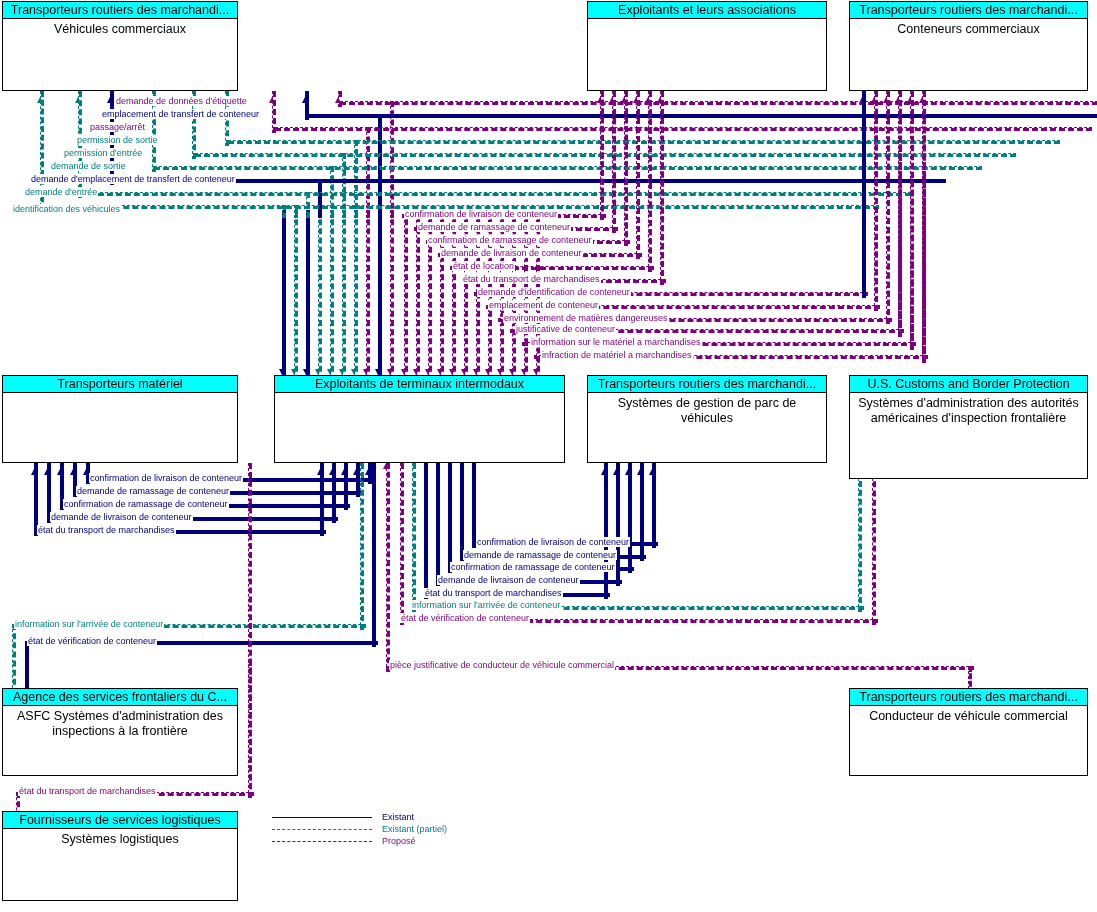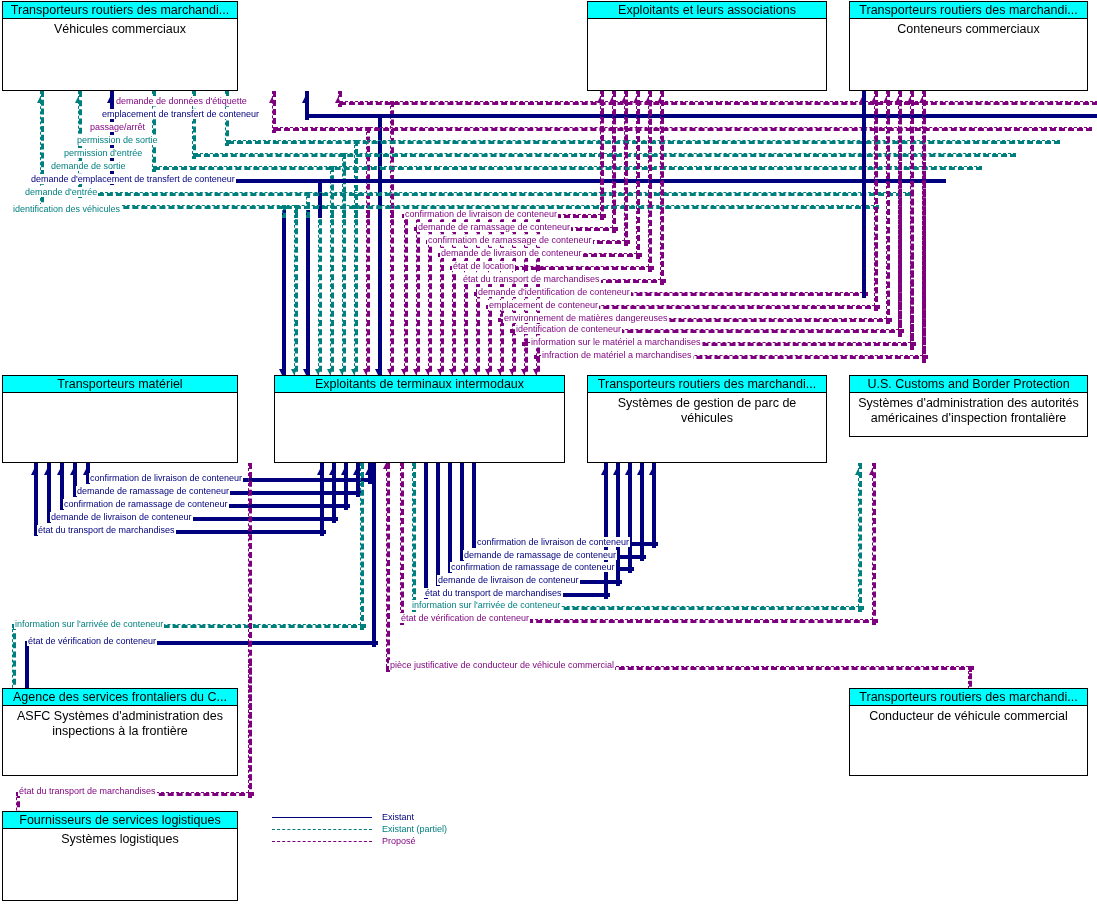--- a/index.html
+++ b/index.html
@@ -267,21 +267,21 @@
       <div class="node" style="left: 2px; top: 375px; width: 236px; height: 88px;">
         <div class="hdr">Transporteurs matériel</div>
       </div>
       <div class="node" style="left: 274px; top: 375px; width: 291px; height: 88px;">
         <div class="hdr">Exploitants de terminaux intermodaux</div>
       </div>
       <div class="node" style="left: 587px; top: 375px; width: 240px; height: 88px;">
         <div class="hdr">Transporteurs routiers des marchandi...</div>
         <div class="bdy">Systèmes de gestion de parc de véhicules</div>
       </div>
-      <div class="node" style="left: 849px; top: 375px; width: 239px; height: 62px;">
+      <div class="node" style="left: 849px; top: 375px; width: 239px; height: 104px;">
         <div class="hdr">U.S. Customs and Border Protection</div>
         <div class="bdy">Systèmes d'administration des autorités américaines d'inspection frontalière</div>
       </div>
       <div class="node" style="left: 2px; top: 688px; width: 236px; height: 88px;">
         <div class="hdr">Agence des services frontaliers du C...</div>
         <div class="bdy">ASFC Systèmes d'administration des inspections à la frontière</div>
       </div>
       <div class="node" style="left: 849px; top: 688px; width: 239px; height: 88px;">
         <div class="hdr">Transporteurs routiers des marchandi...</div>
         <div class="bdy">Conducteur de véhicule commercial</div>
@@ -304,21 +304,21 @@
       <div class="flab l-ep" style="left: 12px; top: 204px;">identification des véhicules</div>
       <div class="flab l-pr" style="left: 404px; top: 209px;">confirmation de livraison de conteneur</div>
       <div class="flab l-pr" style="left: 417px; top: 222px;">demande de ramassage de conteneur</div>
       <div class="flab l-pr" style="left: 427px; top: 235px;">confirmation de ramassage de conteneur</div>
       <div class="flab l-pr" style="left: 440px; top: 248px;">demande de livraison de conteneur</div>
       <div class="flab l-pr" style="left: 452px; top: 261px;">état de location</div>
       <div class="flab l-pr" style="left: 462px; top: 274px;">état du transport de marchandises</div>
       <div class="flab l-pr" style="left: 477px; top: 287px;">demande d'identification de conteneur</div>
       <div class="flab l-pr" style="left: 488px; top: 300px;">emplacement de conteneur</div>
       <div class="flab l-pr" style="left: 503px; top: 313px;">environnement de matières dangereuses</div>
-      <div class="flab l-pr" style="left: 515px; top: 324px;">identification de conteneur</div>
+      <div class="flab l-pr" style="left: 515px; top: 324px;">justificative de conteneur</div>
       <div class="flab l-pr" style="left: 530px; top: 337px;">information sur le matériel a marchandises</div>
       <div class="flab l-pr" style="left: 541px; top: 350px;">infraction de matériel a marchandises</div>
       <div class="flab l-ex" style="left: 89px; top: 473px;">confirmation de livraison de conteneur</div>
       <div class="flab l-ex" style="left: 76px; top: 486px;">demande de ramassage de conteneur</div>
       <div class="flab l-ex" style="left: 63px; top: 499px;">confirmation de ramassage de conteneur</div>
       <div class="flab l-ex" style="left: 50px; top: 512px;">demande de livraison de conteneur</div>
       <div class="flab l-ex" style="left: 37px; top: 525px;">état du transport de marchandises</div>
       <div class="flab l-ep" style="left: 14px; top: 619px;">information sur l'arrivée de conteneur</div>
       <div class="flab l-ex" style="left: 27px; top: 636px;">état de vérification de conteneur</div>
       <div class="flab l-ex" style="left: 476px; top: 537px;">confirmation de livraison de conteneur</div>

